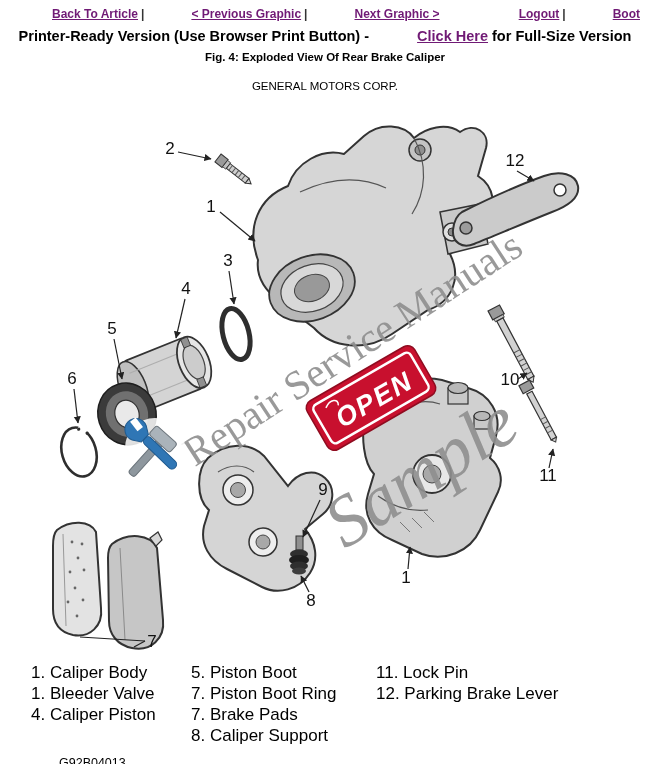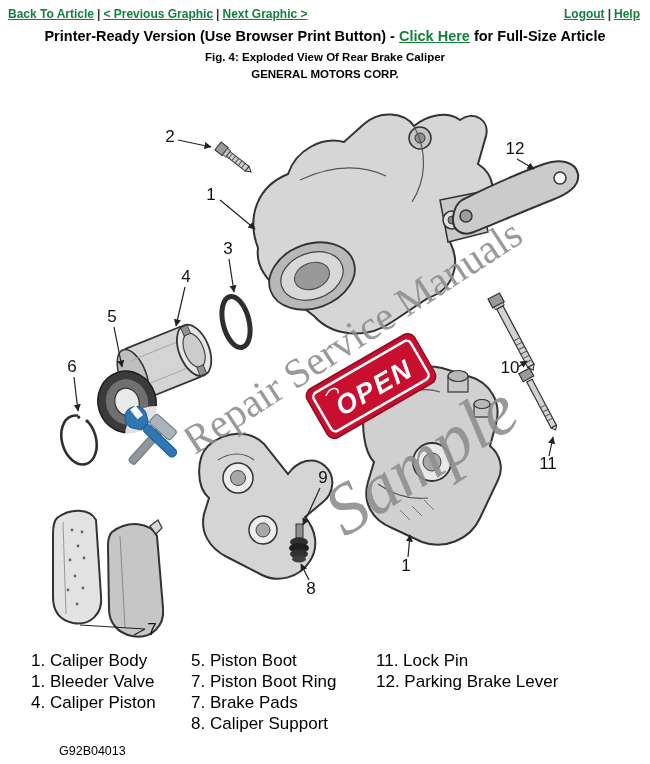--- a/index.html
+++ b/index.html
@@ -1,24 +1,24 @@
 <!DOCTYPE html>
 <html><head>
 <meta charset="utf-8">
 <style>
   html,body { margin:0; padding:0; background:#ffffff; }
   body { width:650px; font-family:"Liberation Sans", sans-serif; color:#000; }
-  a { color:#15803d; text-decoration:underline; cursor:pointer; font-weight:bold; }
+  a { color:#701a75; text-decoration:underline; cursor:pointer; font-weight:bold;margin-left:44px; }
   .topbar { display:flex; justify-content:space-between; align-items:baseline;
             padding:7px 10px 2px 8px; font-size:12px; font-weight:bold; }
   .nav-group { white-space:nowrap; }
   .sep { color:#333; font-weight:bold; margin:0 3px; }
   .title-line { text-align:center; font-size:14.5px; font-weight:bold; margin-top:5px; }
   .fig-caption { text-align:center; font-size:11.5px; font-weight:bold; margin-top:7px; }
-  .manufacturer { text-align:center; font-size:11.5px; font-weight:bold; margin-top:5px; }
+  .manufacturer { text-align:center; font-size:11.5px; font-weight:normal; margin-top:17px; }
   svg.diagram { display:block; margin:0 auto; }
   .legend { display:flex; margin:0 0 0 31px; font-size:17px; }
   .legend-col { display:flex; flex-direction:column; }
   .legend-col.c1 { width:160px; }
   .legend-col.c2 { width:185px; }
   .legend-item { line-height:21px; white-space:nowrap; }
   .part-code { font-size:12.5px; margin:10px 0 8px 59px; }
   .callout { font-size:17px; fill:#111; font-family:"Liberation Sans", sans-serif; }
   .leader { stroke:#222; stroke-width:1.2; fill:none; }
   .wm-brand { font-family:"Liberation Serif", serif; font-size:41px; fill:#8f8f8f; opacity:0.9; }
@@ -27,26 +27,26 @@
                fill:#ffffff; letter-spacing:2px; }
 </style>
 </head>
 <body>
 
 <div class="topbar">
   <div class="nav-group">
     <a>Back To Article</a><span class="sep">|</span><a>&lt; Previous Graphic</a><span class="sep">|</span><a>Next Graphic &gt;</a>
   </div>
   <div class="nav-group">
-    <a>Logout</a><span class="sep">|</span><a>Help</a>
+    <a>Logout</a><span class="sep">|</span><a>Boot</a>
   </div>
 </div>
 
 <div class="title-line">
-  <span>Printer-Ready Version (Use Browser Print Button) - </span><a>Click Here</a><span> for Full-Size Article</span>
+  <span>Printer-Ready Version (Use Browser Print Button) - </span><a>Click Here</a><span> for Full-Size Version</span>
 </div>
 
 <div class="fig-caption">Fig. 4: Exploded View Of Rear Brake Caliper</div>
 <div class="manufacturer">GENERAL MOTORS CORP.</div>
 
 <svg class="diagram" width="650" height="570" viewBox="0 0 650 570" xmlns="http://www.w3.org/2000/svg">
   <defs>
     <marker id="arr" markerWidth="7" markerHeight="7" refX="5.5" refY="3" orient="auto">
       <path d="M0,0 L6,3 L0,6 Z" fill="#222"></path>
     </marker>

